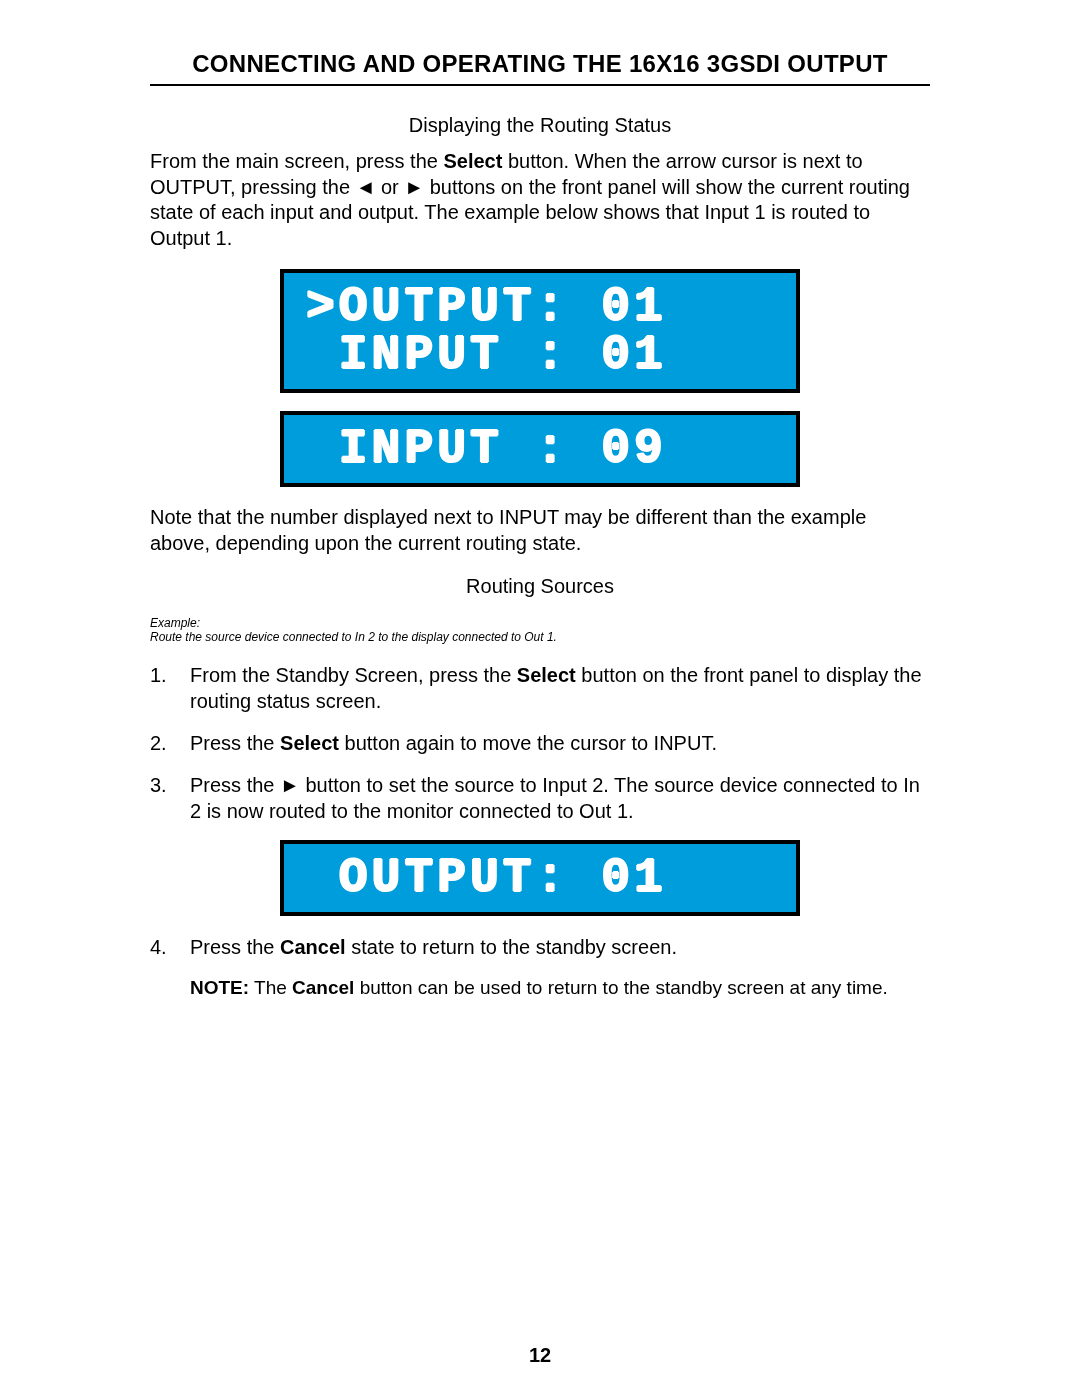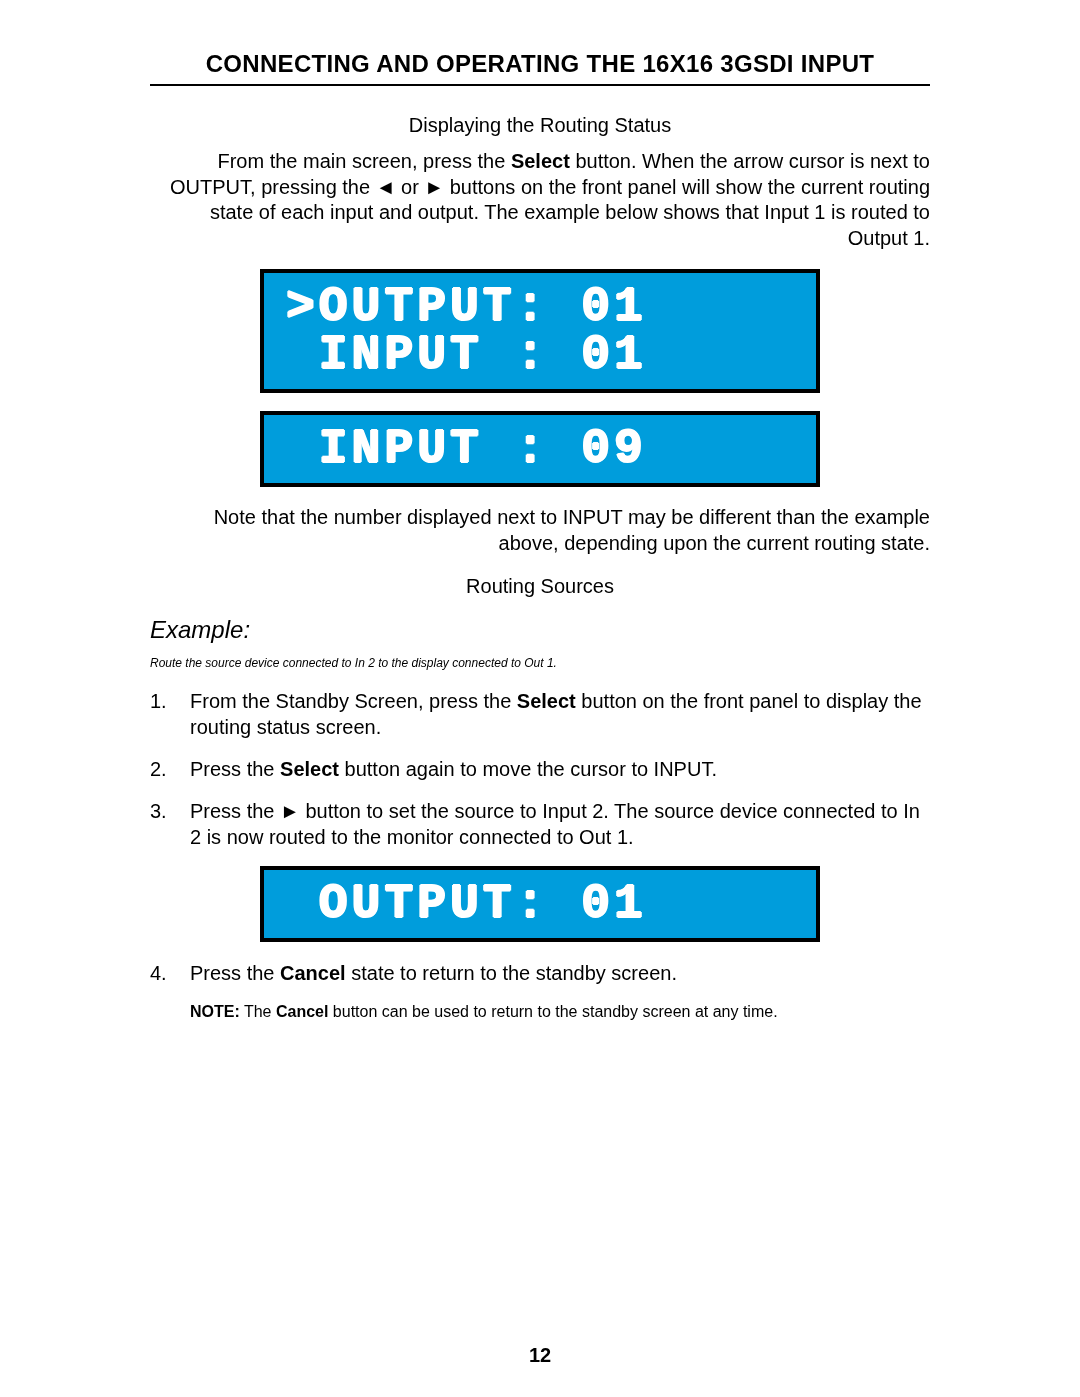--- a/index.html
+++ b/index.html
@@ -31,26 +31,26 @@
   .subhead {
     font-weight: normal;
     font-size: 20px;
     text-align: center;
     margin: 14px 0 12px 0;
   }
   .para {
     font-size: 20px;
     line-height: 1.28;
     margin: 10px 0 18px 0;
-    text-align: right;
+    text-align: left;
   }
   .lcd {
     background: #009ddc;
     border: 4px solid #000;
-    width: 560px;
+    width: 520px;
     margin: 6px auto 18px auto;
     padding: 10px 0 10px 0;
     box-sizing: border-box;
   }
   .lcd-line {
     font-family: "Courier New", monospace;
     font-weight: bold;
     color: #fff;
     font-size: 48px;
     letter-spacing: 4px;
@@ -59,63 +59,63 @@
     text-align: left;
     padding-left: 22px;
     text-shadow:
       1px 0 0 #fff,
       -1px 0 0 #fff,
       0 1px 0 #fff,
       0 -1px 0 #fff;
   }
   .example-ital {
     font-style: italic;
-    font-size: 24px;
-    margin: 18px 0 12px 0;
+    font-size: 12px;
+    margin: 18px 0 0 0;
   }
   .example-desc {
     font-style: italic;
     font-size: 12px;
     margin: 0 0 18px 0;
   }
   .ol-step {
     font-size: 20px;
     line-height: 1.3;
     margin: 0 0 16px 0;
     display: flex;
   }
   .ol-num {
     width: 40px;
     flex: 0 0 40px;
   }
   .ol-body {
     flex: 1;
   }
   .note-block {
-    font-size: 16px;
+    font-size: 19px;
     line-height: 1.3;
     margin: 0 0 16px 40px;
   }
   b { font-weight: bold; }
   .pagenum {
     font-weight: bold;
     font-size: 20px;
     text-align: center;
     position: absolute;
     bottom: 30px;
     left: 0;
     right: 0;
   }
 </style>
 </head>
 <body>
 
 <div class="page">
 
-  <div class="main-title">CONNECTING AND OPERATING THE 16X16 3GSDI INPUT</div>
+  <div class="main-title">CONNECTING AND OPERATING THE 16X16 3GSDI OUTPUT</div>
   <div class="title-underline"></div>
 
   <div class="subhead">Displaying the Routing Status</div>
 
   <p class="para">
     <span>From the main screen, press the </span><b>Select</b><span> button.  When the arrow cursor is next to OUTPUT, pressing the ◄ or ► buttons on the front panel will show the current routing state of each input and output.  The example below shows that Input 1 is routed to Output 1.</span>
   </p>
 
   <div class="lcd">
     <div class="lcd-line">&gt;OUTPUT: 01</div>

